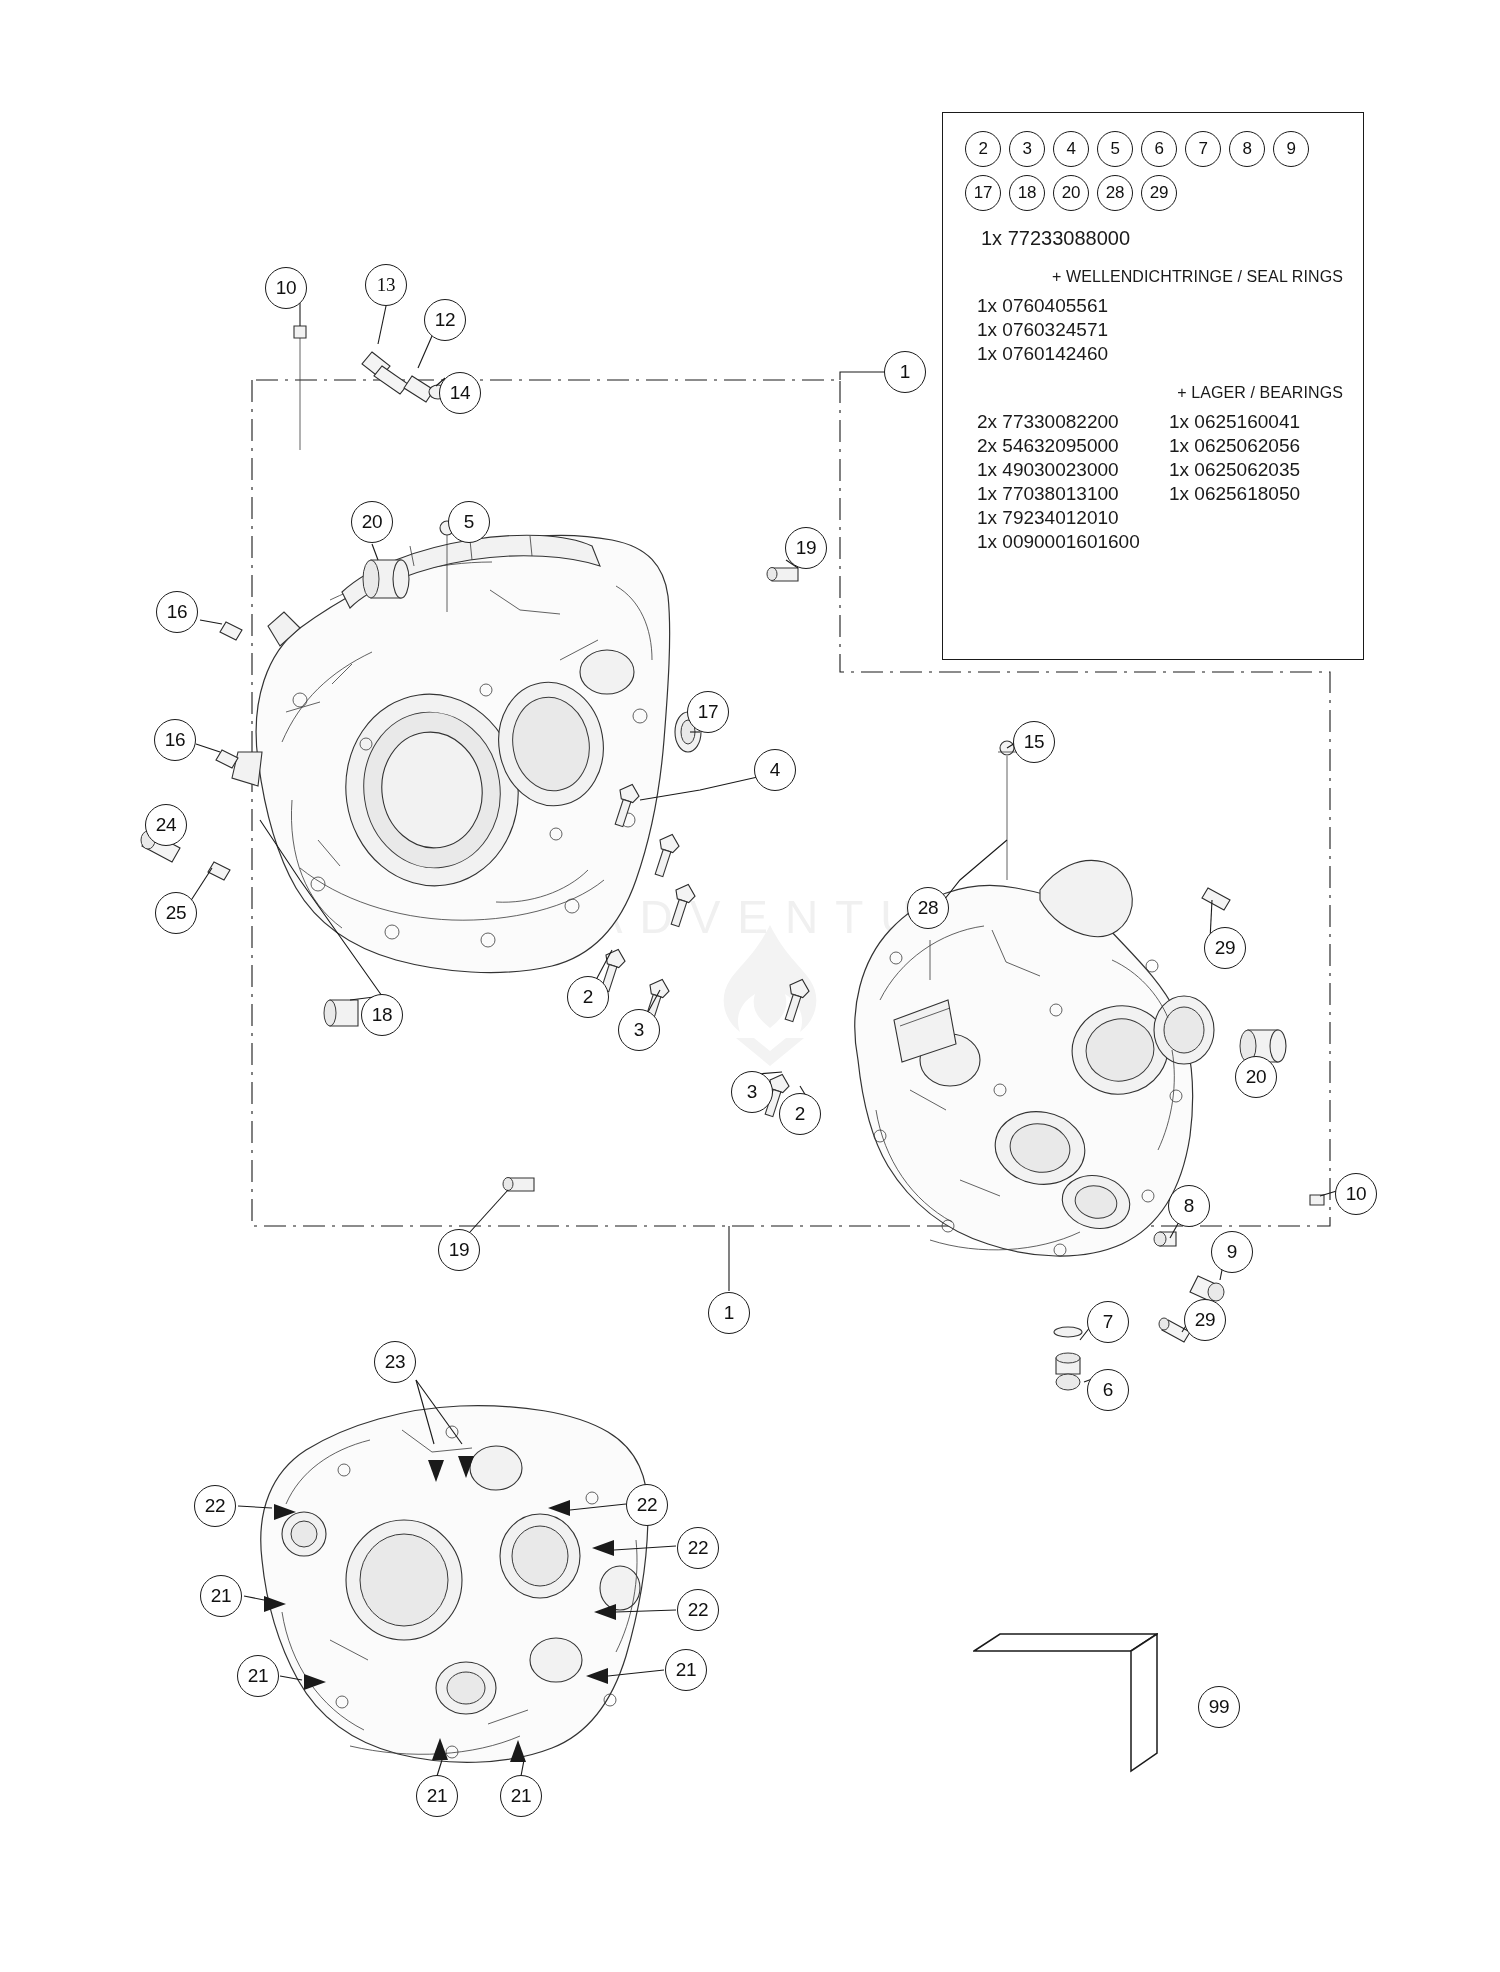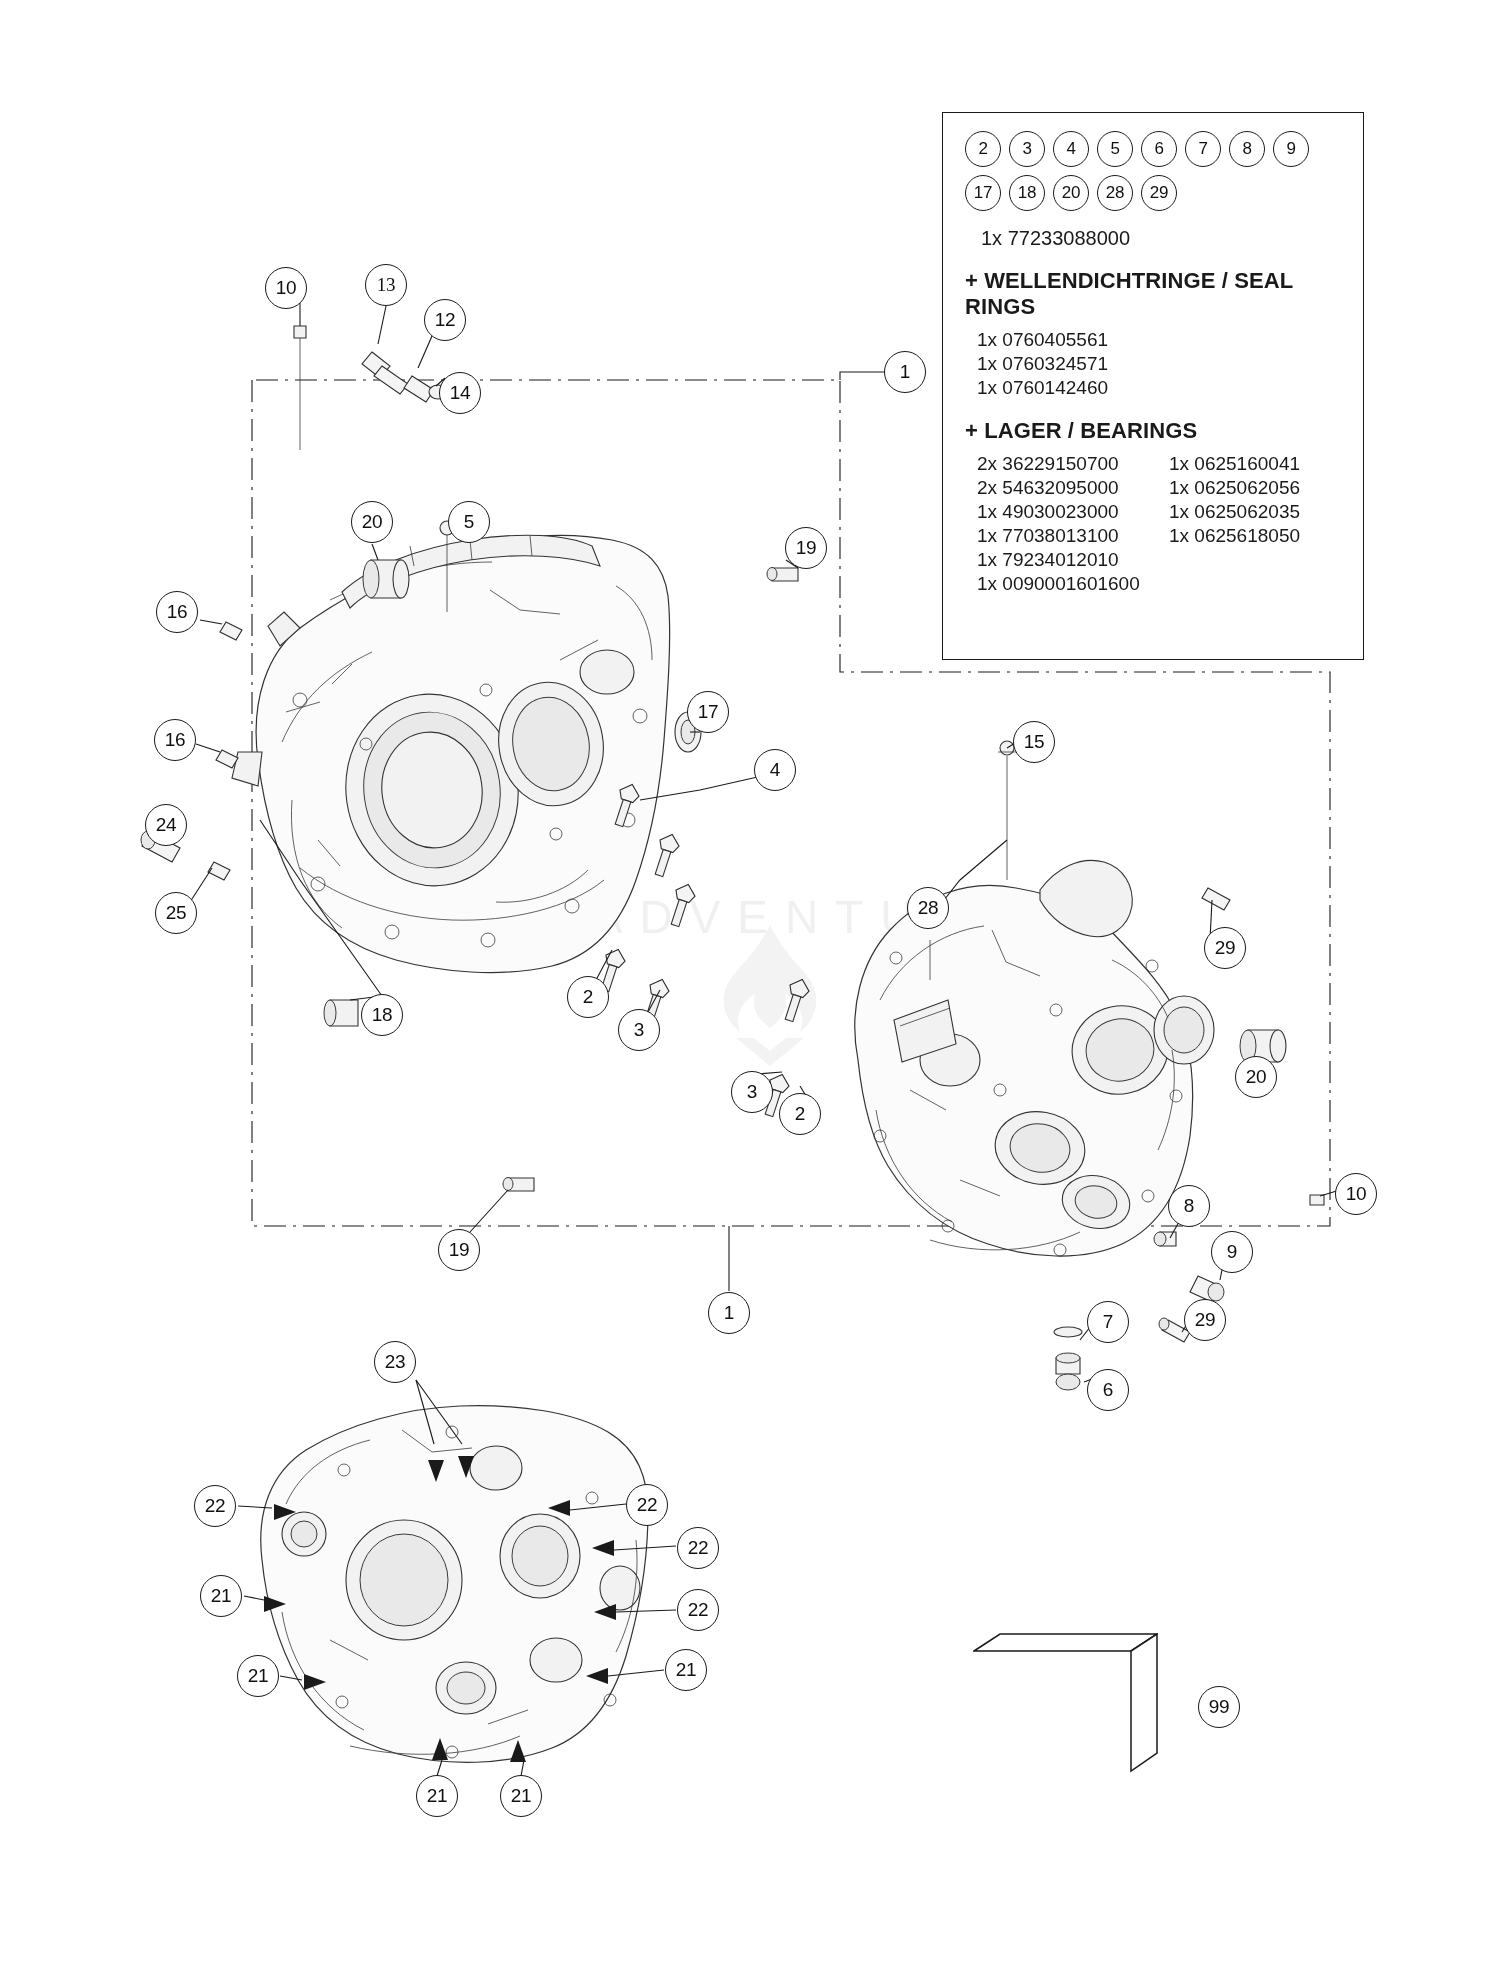--- a/index.html
+++ b/index.html
@@ -68,24 +68,25 @@
     height: 36px;
     font-size: 17px;
     flex: 0 0 auto;
   }
   .legend-part {
     font-size: 20px;
     margin: 16px 0 0 16px;
     font-family: "Liberation Sans", sans-serif;
   }
   .legend-head {
-    font-size: 22px;
-    font-weight: bold;
+    font-size: 16px;
+    font-weight: normal;
     margin: 18px 0 8px 0;
     letter-spacing: 0.1px;
+    text-align: right;
   }
   .legend-list {
     font-size: 19px;
     line-height: 1.26;
     margin-left: 12px;
   }
   .legend-cols {
     display: grid;
     grid-template-columns: 192px auto;
     font-size: 19px;
@@ -506,21 +507,21 @@
 
     <div class="legend-head">+ WELLENDICHTRINGE / SEAL RINGS</div>
     <div class="legend-list">
       <div>1x 0760405561</div>
       <div>1x 0760324571</div>
       <div>1x 0760142460</div>
     </div>
 
     <div class="legend-head">+ LAGER / BEARINGS</div>
     <div class="legend-cols">
-      <div>2x 36229150700</div>
+      <div>2x 77330082200</div>
       <div>1x 0625160041</div>
       <div>2x 54632095000</div>
       <div>1x 0625062056</div>
       <div>1x 49030023000</div>
       <div>1x 0625062035</div>
       <div>1x 77038013100</div>
       <div>1x 0625618050</div>
       <div>1x 79234012010</div>
       <div></div>
       <div>1x 0090001601600</div>

